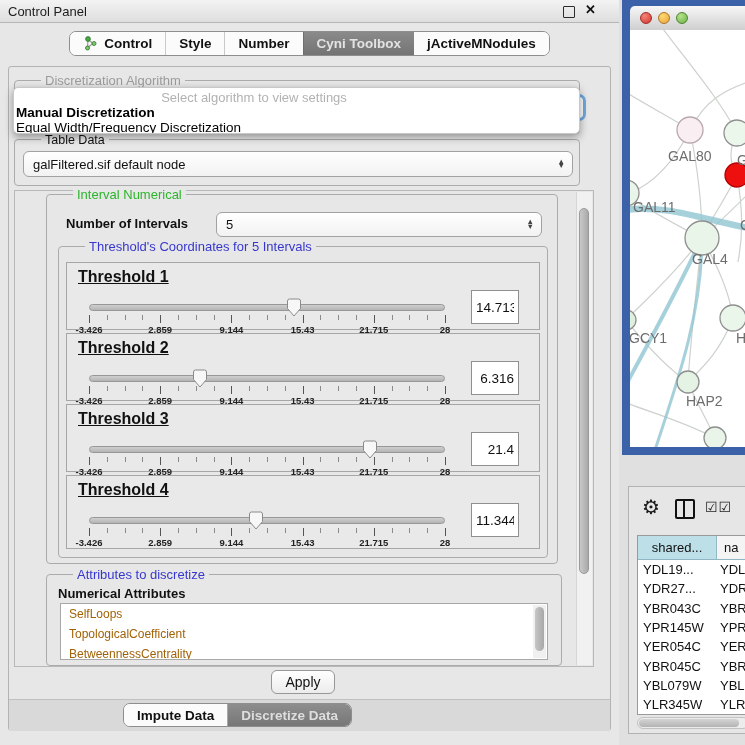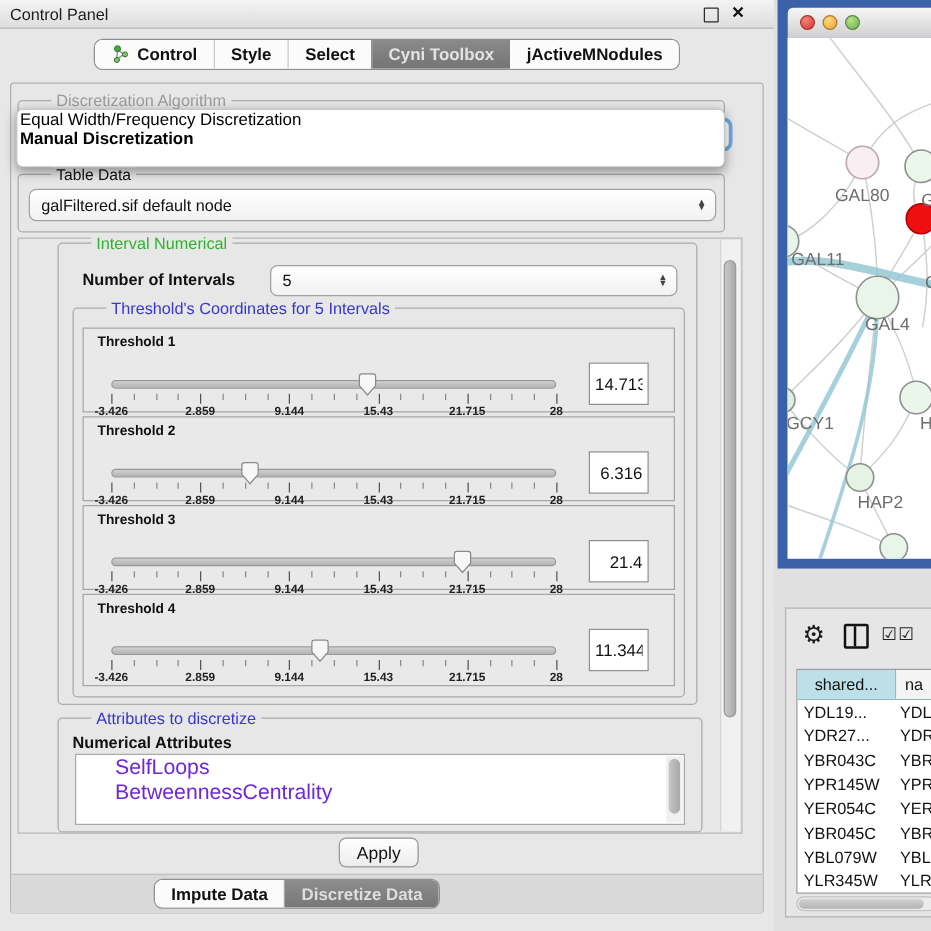--- a/index.html
+++ b/index.html
@@ -56,38 +56,38 @@
   
   #settings-panel{left:14px;top:190px;width:580px;height:477px;border:1px solid #b8b8b8;
     background:#e7e7e7;box-sizing:border-box;}
   #main-scrollbar{right:1px;top:1px;width:15px;height:473px;background:#f1f1f1;border-left:1px solid #d5d5d5;}
   #main-scrollbar .thumb-v{position:absolute;left:2px;top:16px;width:10px;height:366px;border-radius:5px;
     background:linear-gradient(90deg,#c9c9c9,#a9a9a9);border:1px solid #9a9a9a;box-sizing:border-box;}
 
   
   .tbox{position:absolute;left:66px;width:474px;height:68px;border:1px solid #a6a6a6;background:#e9e9e9;
     box-sizing:border-box;}
-  .tbox .tlabel{position:absolute;left:11px;top:5px;font-size:11px;font-weight:bold;color:#111;}
+  .tbox .tlabel{position:absolute;left:11px;top:5px;font-size:16px;font-weight:bold;color:#111;text-decoration:underline;}
   .track{position:absolute;left:22px;top:41px;width:356px;height:7px;border-radius:4px;
     background:linear-gradient(#cfcfcf,#b4b4b4);border:1px solid #979797;box-sizing:border-box;}
   .slider-thumb{position:absolute;top:-7px;width:15px;height:19px;transform:translateX(-50%);}
   .ticks{position:absolute;left:22px;top:52px;width:356px;height:9px;}
   .tick{position:absolute;top:0;width:1px;background:#8a8a8a;}
   .tick.major{height:8px;background:#555;}
   .tick.minor{height:5px;}
   .scale-labels{position:absolute;left:22px;top:61px;width:356px;height:11px;font-size:9.5px;font-weight:bold;color:#222;}
   .scale-labels span{position:absolute;transform:translateX(-50%);white-space:nowrap;}
   .tvalue{position:absolute;left:404px;top:27px;width:48px;height:34px;border:1px solid #8f8f8f;
     background:#fff;font-family:"Liberation Sans",sans-serif;font-size:13.5px;text-align:right;
     padding:0 4px;box-sizing:border-box;color:#111;}
 
   
   #attr-list{position:absolute;left:60px;top:603px;width:488px;height:57px;background:#fff;
     border:1px solid #a8a8a8;overflow:hidden;box-sizing:border-box;}
-  .attr-item{font-size:17px;line-height:20px;padding-left:8px;color:#6d28d9;white-space:nowrap;margin-left:23px;}
+  .attr-item{font-size:12px;line-height:20px;padding-left:8px;color:#a16207;white-space:nowrap;}
   #attr-scrollbar{position:absolute;right:1px;top:1px;width:13px;height:53px;background:#f0f0f0;}
   #attr-scrollbar .thumb-v{position:absolute;left:2px;top:2px;width:9px;height:44px;border-radius:5px;
     background:linear-gradient(90deg,#c6c6c6,#a8a8a8);}
 
   .push-btn{background:linear-gradient(#ffffff,#ececec);border:1px solid #979797;border-radius:6px;
     font-size:14px;color:#111;display:flex;align-items:center;justify-content:center;box-sizing:border-box;}
 
   
   #bottom-strip{left:9px;top:699px;width:601px;height:31px;background:#d9d9d9;border-top:1px solid #c0c0c0;}
   #bottom-tabs{position:absolute;left:114px;top:3px;display:inline-flex;border:1.5px solid #8e8e8e;
@@ -152,41 +152,42 @@
             <circle cx="5" cy="3" r="2.4" fill="#45a945" stroke="#2d732d" stroke-width="0.8"></circle>
             <circle cx="11" cy="7.5" r="2" fill="#7ec86a" stroke="#2d732d" stroke-width="0.8"></circle>
             <circle cx="4.5" cy="12" r="2" fill="#7ec86a" stroke="#2d732d" stroke-width="0.8"></circle>
           </svg>
           <span>Control</span>
         </div>
         <div class="tab">
           <span>Style</span>
         </div>
         <div class="tab">
-          <span>Select</span>
+          <span>Number</span>
         </div>
         <div class="tab selected">
           <span>Cyni Toolbox</span>
         </div>
         <div class="tab">
           <span>jActiveMNodules</span>
         </div>
       </div>
     </div>
 
     <div id="outer-panel" class="abs"></div>
 
     <div class="abs groupbox" style="left:14px;top:80px;width:566px;height:54px;">
       <span class="legend gray">Discretization Algorithm</span>
     </div>
     <div id="algo-combo-fragment" class="abs"></div>
 
     <div id="algo-popup" class="abs">
+      <div id="algo-hint">Select algorithm to view settings</div>
+      <div class="algo-item bold">Manual Discretization</div>
       <div class="algo-item">Equal Width/Frequency Discretization</div>
-      <div class="algo-item bold">Manual Discretization</div>
     </div>
 
     <div class="abs groupbox" style="left:14px;top:139px;width:566px;height:47px;">
       <span class="legend black" style="top:-7px;">Table Data</span>
       <div class="combo" style="position:absolute;left:8px;top:11px;width:550px;height:26px;">
         <span class="val">galFiltered.sif default node</span>
         <span class="stepper">
             <span>▲</span>
             <span>▼</span>
           </span>
@@ -388,20 +389,21 @@
   </div>
 </div>
 
     <div class="abs groupbox" style="left:46px;top:574px;width:516px;height:92px;">
       <span class="legend blue">Attributes to discretize</span>
     </div>
     <div class="abs" style="left:58px;top:586px;font-size:13px;font-weight:bold;">Numerical Attributes</div>
     <div id="attr-list">
       <div id="attr-items">
           <div class="attr-item">SelfLoops</div>
+          <div class="attr-item">TopologicalCoefficient</div>
           <div class="attr-item">BetweennessCentrality</div>
         </div>
       <div id="attr-scrollbar">
         <div class="thumb-v"></div>
       </div>
     </div>
 
     <div class="abs push-btn" style="left:271px;top:670px;width:64px;height:24px;">Apply</div>
 
     <div id="bottom-strip" class="abs">

